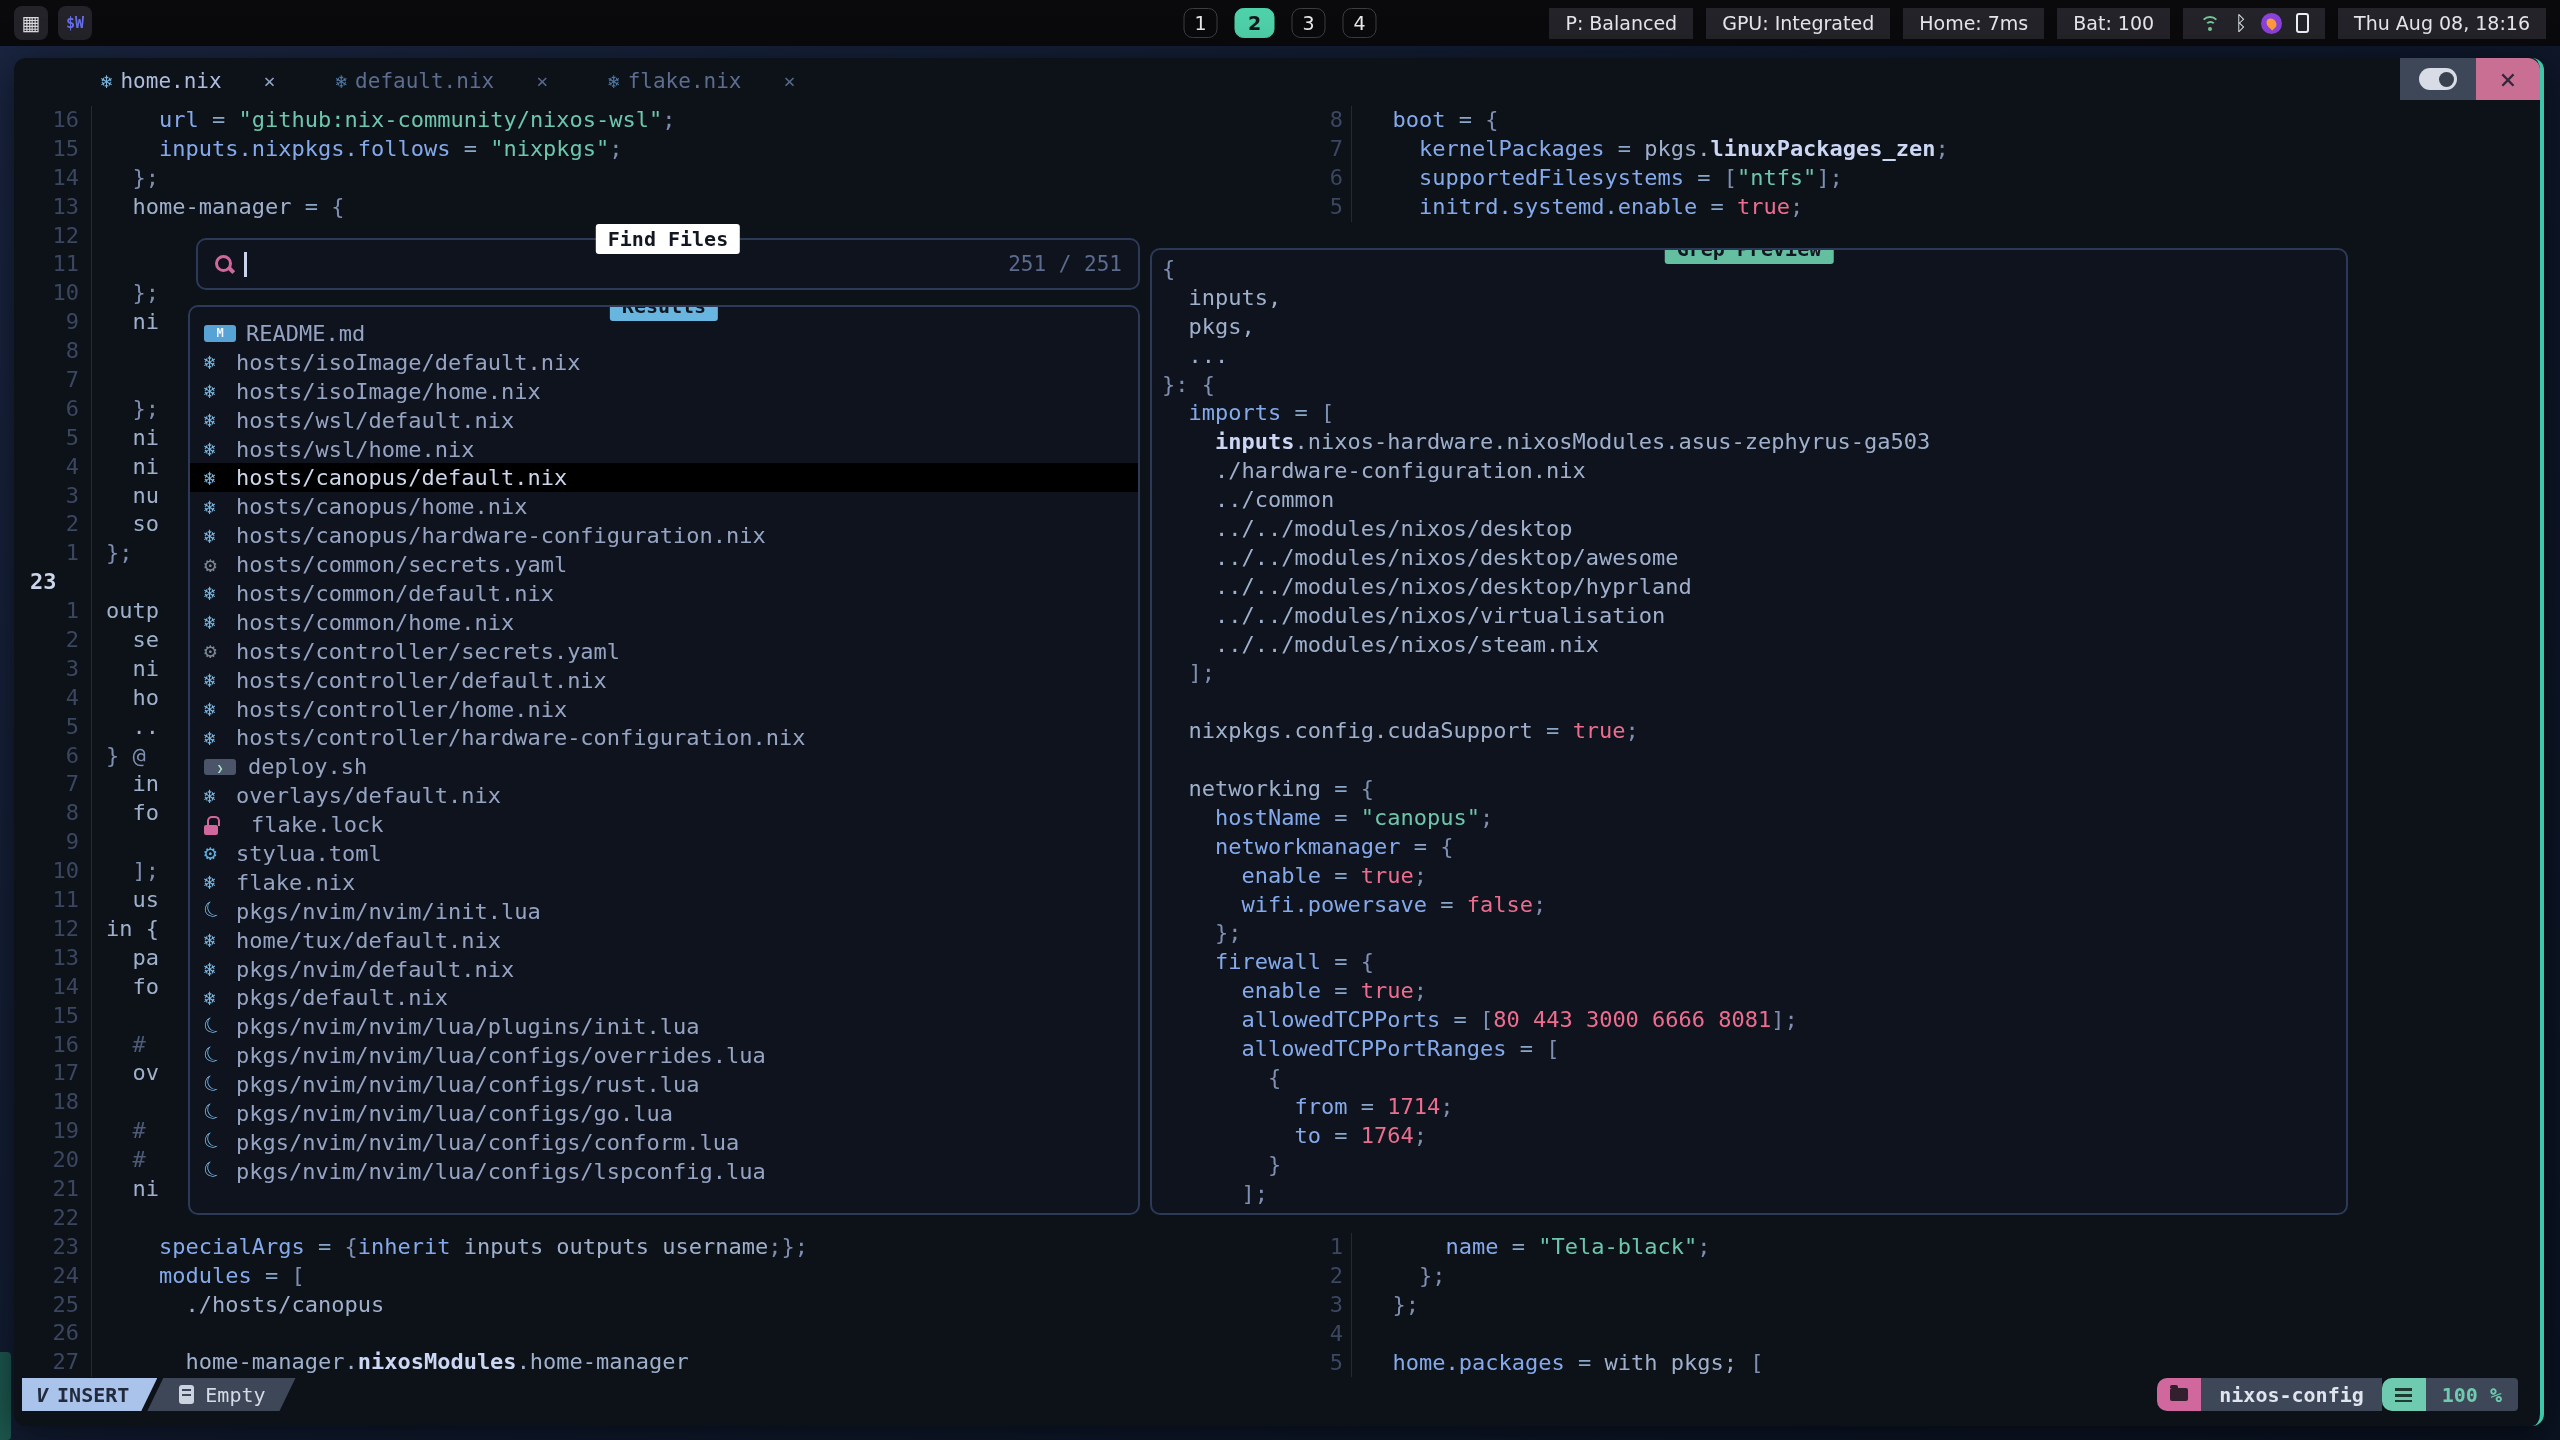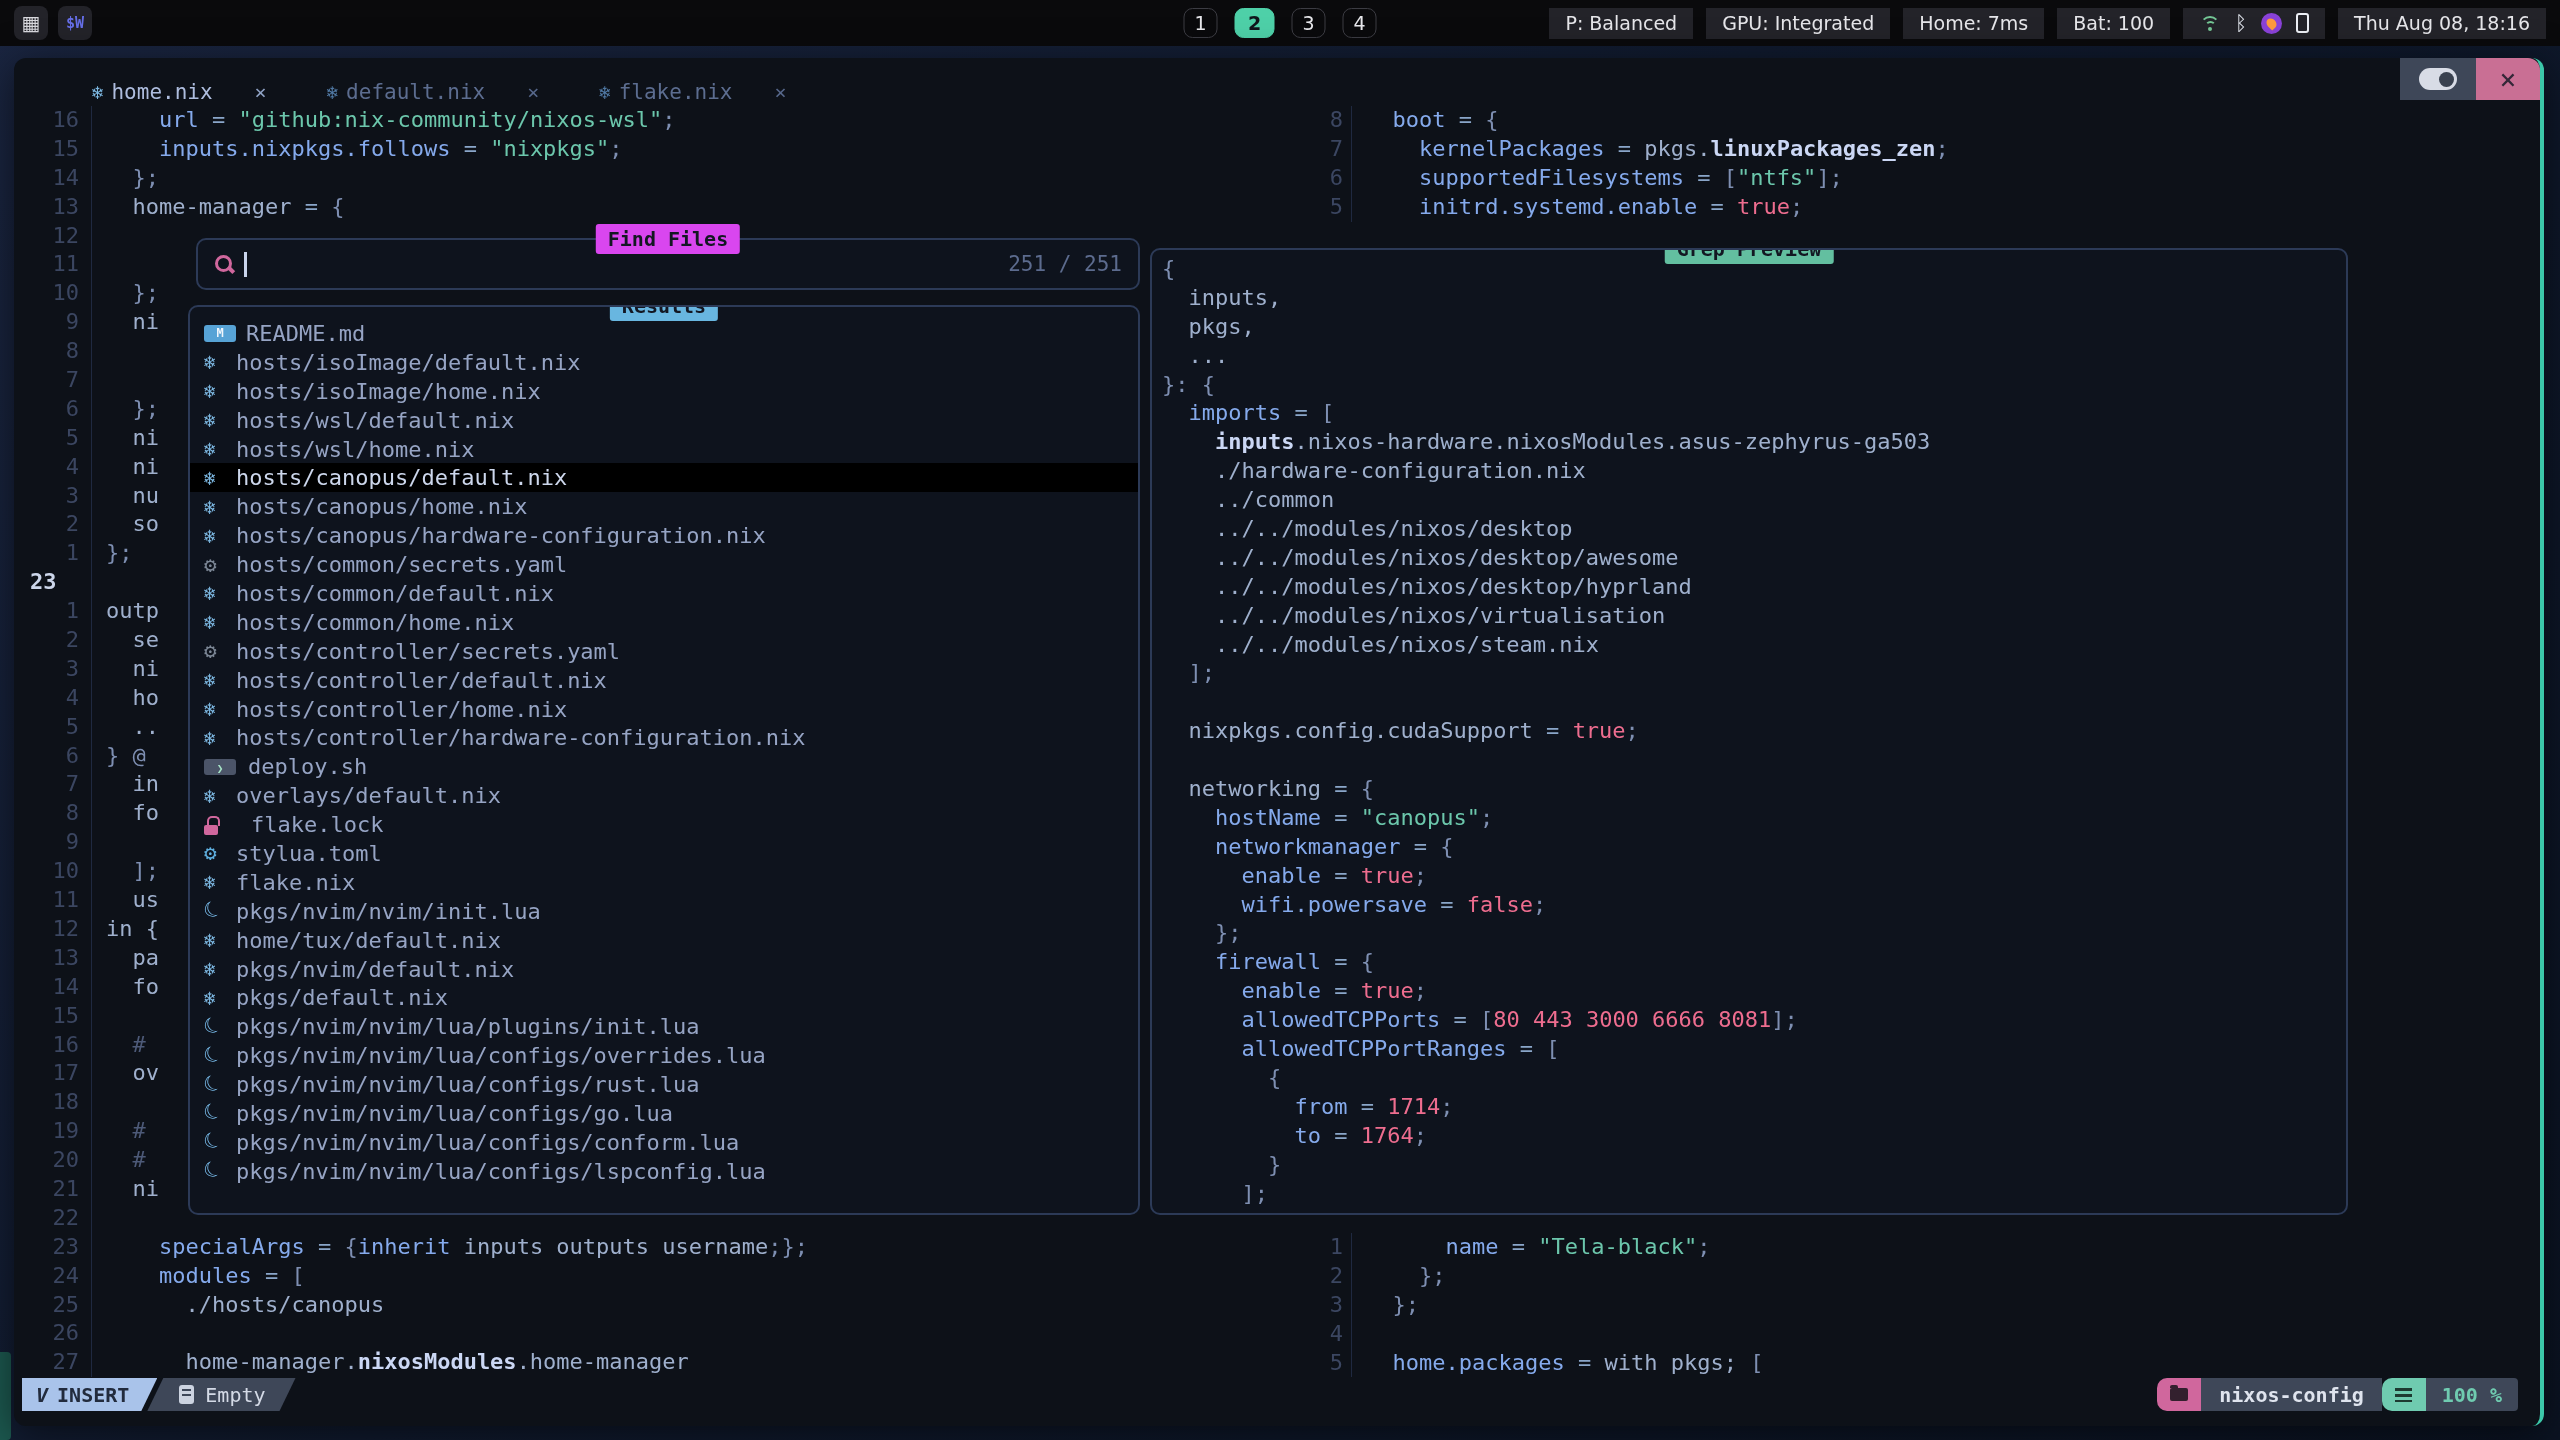--- a/index.html
+++ b/index.html
@@ -34,21 +34,21 @@
   .phone-icon{width:13px;height:20px;border:2.5px solid #eceff5;border-radius:3px;}
 
   
   .side-accent{position:absolute;left:0;top:1352px;width:11px;height:88px;background:#1c584f;border-radius:0 4px 4px 0;}
 
   
   .window{position:absolute;left:14px;top:58px;width:2530px;height:1368px;background:#0d1118;
     border-radius:12px;border-right:4px solid #3cc7a9;box-shadow:0 8px 40px rgba(0,0,0,.55);
     font-family:"DejaVu Sans Mono",monospace;}
   
-  .tabbar{position:absolute;left:8px;top:0;right:0;height:46px;display:flex;align-items:flex-end;padding-left:70px;}
+  .tabbar{position:absolute;left:17px;top:0;right:0;height:46px;display:flex;align-items:center;padding-left:70px;}
   .tab{display:flex;align-items:center;margin-right:60px;font-size:21px;color:#aebdde;cursor:default;}
   .tab .ticon{margin-right:8px;}
   .ticon::before{content:"❄";color:#7ebae4;font-size:19px;}
   .tab .tclose{margin-left:42px;color:#8fa2c4;font-size:20px;}
   .tab.inactive{color:#5c6d90;}
   .tab.inactive .ticon::before{color:#527ca8;}
   .tab.inactive .tclose{color:#56678a;}
   .win-controls{position:absolute;right:0;top:0;display:flex;height:42px;}
   .btn-toggle{width:76px;background:#3e4758;display:flex;align-items:center;justify-content:center;}
   .switch{width:38px;height:22px;background:#d8dce6;border-radius:11px;position:relative;}
@@ -67,21 +67,21 @@
   .cl.cur .gut{color:#ccd6ea;font-weight:bold;text-align:left;padding-left:2px;}
   .code{white-space:pre;}
   .c-fg{color:#9fb0cd;}  .c-id{color:#85aaec;}  .c-op{color:#8aa6c9;}
   .c-p{color:#7e8fb2;}   .c-str{color:#6cc7ac;} .c-kw{color:#ee6d8f;}
   .c-bold{color:#cbd7f4;font-weight:bold;margin-top:16px;}      .c-com{color:#4d5a78;}
 
   
   .tbox{position:absolute;background:#0e131d;border:2px solid #2c3a57;border-radius:10px;z-index:4;}
   .badge{position:absolute;top:-16px;left:50%;transform:translateX(-50%);padding:3px 12px;
     border-radius:3px;font-size:20px;font-weight:600;color:#131722;white-space:nowrap;}
-  .badge.pink{background:#d946ef;padding-left:12px;}
+  .badge.pink{background:#ffffff;padding-left:12px;}
   .badge.blue{background:#68b6e0;}
   .badge.teal{background:#63bfa0;}
   .prompt{left:182px;top:180px;width:944px;height:52px;display:flex;align-items:center;padding:0 16px;}
   .mag{width:22px;height:22px;position:relative;margin-right:8px;flex:0 0 auto;}
   .mag::before{content:"";position:absolute;width:11px;height:11px;border:3px solid #d0679d;border-radius:50%;left:1px;top:2px;}
   .mag::after{content:"";position:absolute;width:3.5px;height:8px;background:#d0679d;transform:rotate(-45deg);left:15px;top:13px;}
   .pcursor{width:3px;height:25px;background:#c9d4ec;}
   .pcounter{margin-left:auto;color:#5c6b8e;font-size:21px;}
   .resultsbox{left:174px;top:247px;width:952px;height:910px;padding:12px 0 0 0;overflow:hidden;}
   .ritem{height:28.9px;display:flex;align-items:center;padding-left:14px;font-size:22px;color:#96a4c4;}

